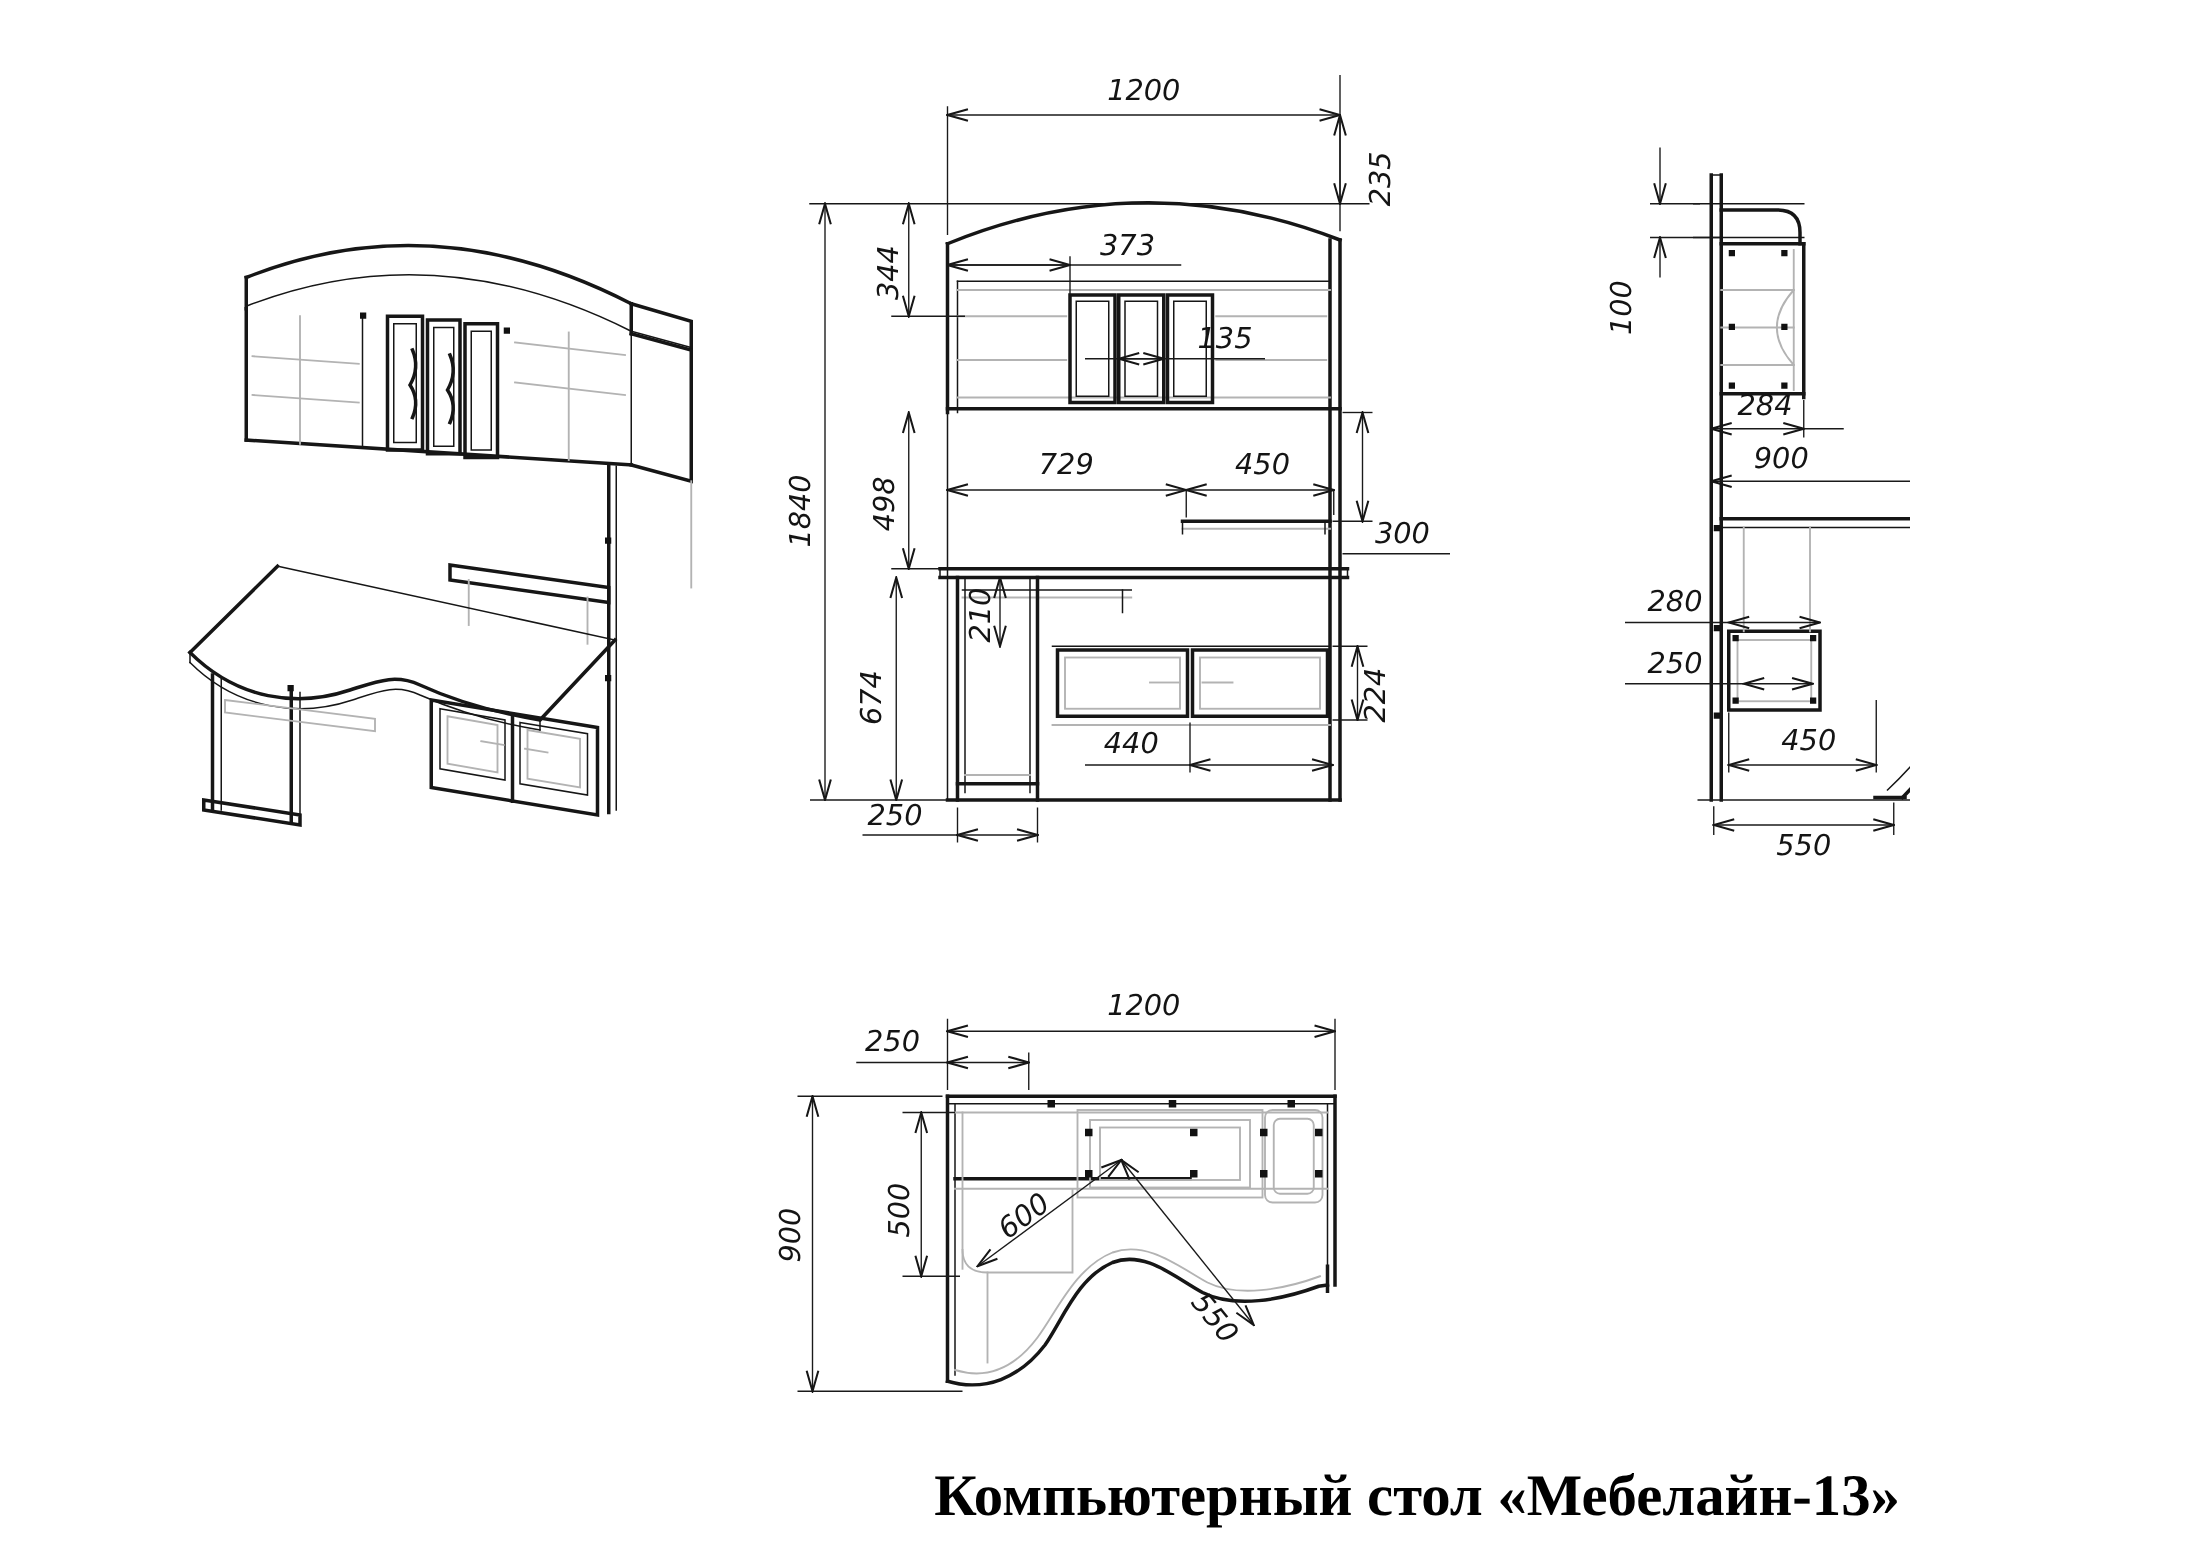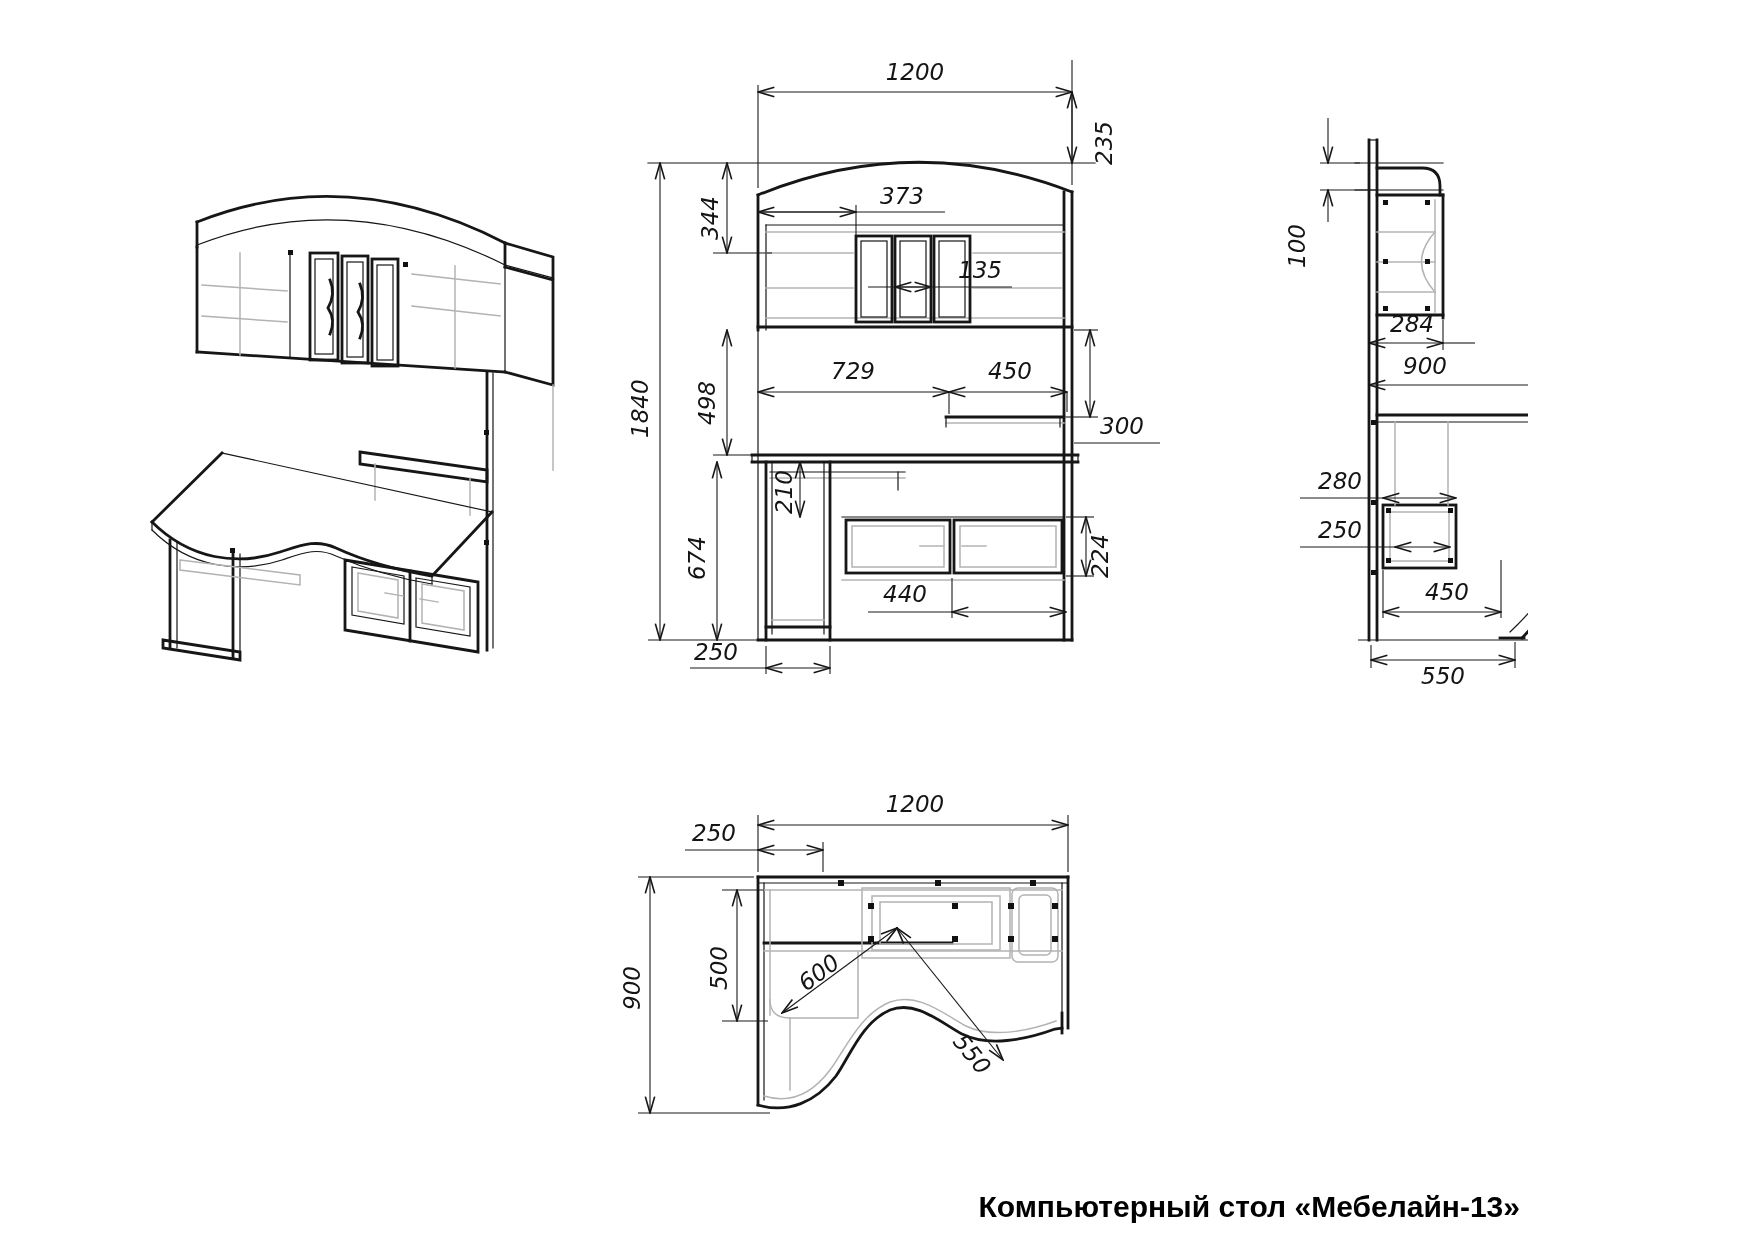--- a/index.html
+++ b/index.html
@@ -7,21 +7,21 @@
          font-family:"DejaVu Sans",sans-serif;}
   svg{position:absolute;left:0;top:0;}
   
   .k{stroke:#161616;fill:none;stroke-width:2.8;stroke-linecap:square}   
   .t{stroke:#161616;fill:none;stroke-width:1.2;stroke-linecap:square}   
   .g{stroke:#b3b3b3;fill:none;stroke-width:1.5;stroke-linecap:square}   
   .d{stroke:#1a1a1a;fill:none;stroke-width:1.1}                          
   .dim{font:italic 23px "DejaVu Sans",sans-serif;fill:#141414}
   .bolt{fill:#111;stroke:none}
   #title-bar{position:absolute;right:8px;bottom:16px;
-     font-family:Liberation Sans, sans-serif;font-weight:bold;font-size:30px;
+     font-family:Liberation Serif, serif;font-weight:bold;font-size:47px;
      color:#000;white-space:nowrap;}
 </style>
 </head>
 <body>
 
 <div id="stage">
 <svg width="1754" height="1240" viewBox="0 0 1754 1240">
   <defs>
     <marker id="ar" viewBox="0 0 16 10" refX="15" refY="5" markerWidth="17" markerHeight="11" orient="auto-start-reverse">
       <path d="M1,1 L15,5 L1,9" fill="none" stroke="#161616" stroke-width="1.4"></path>

